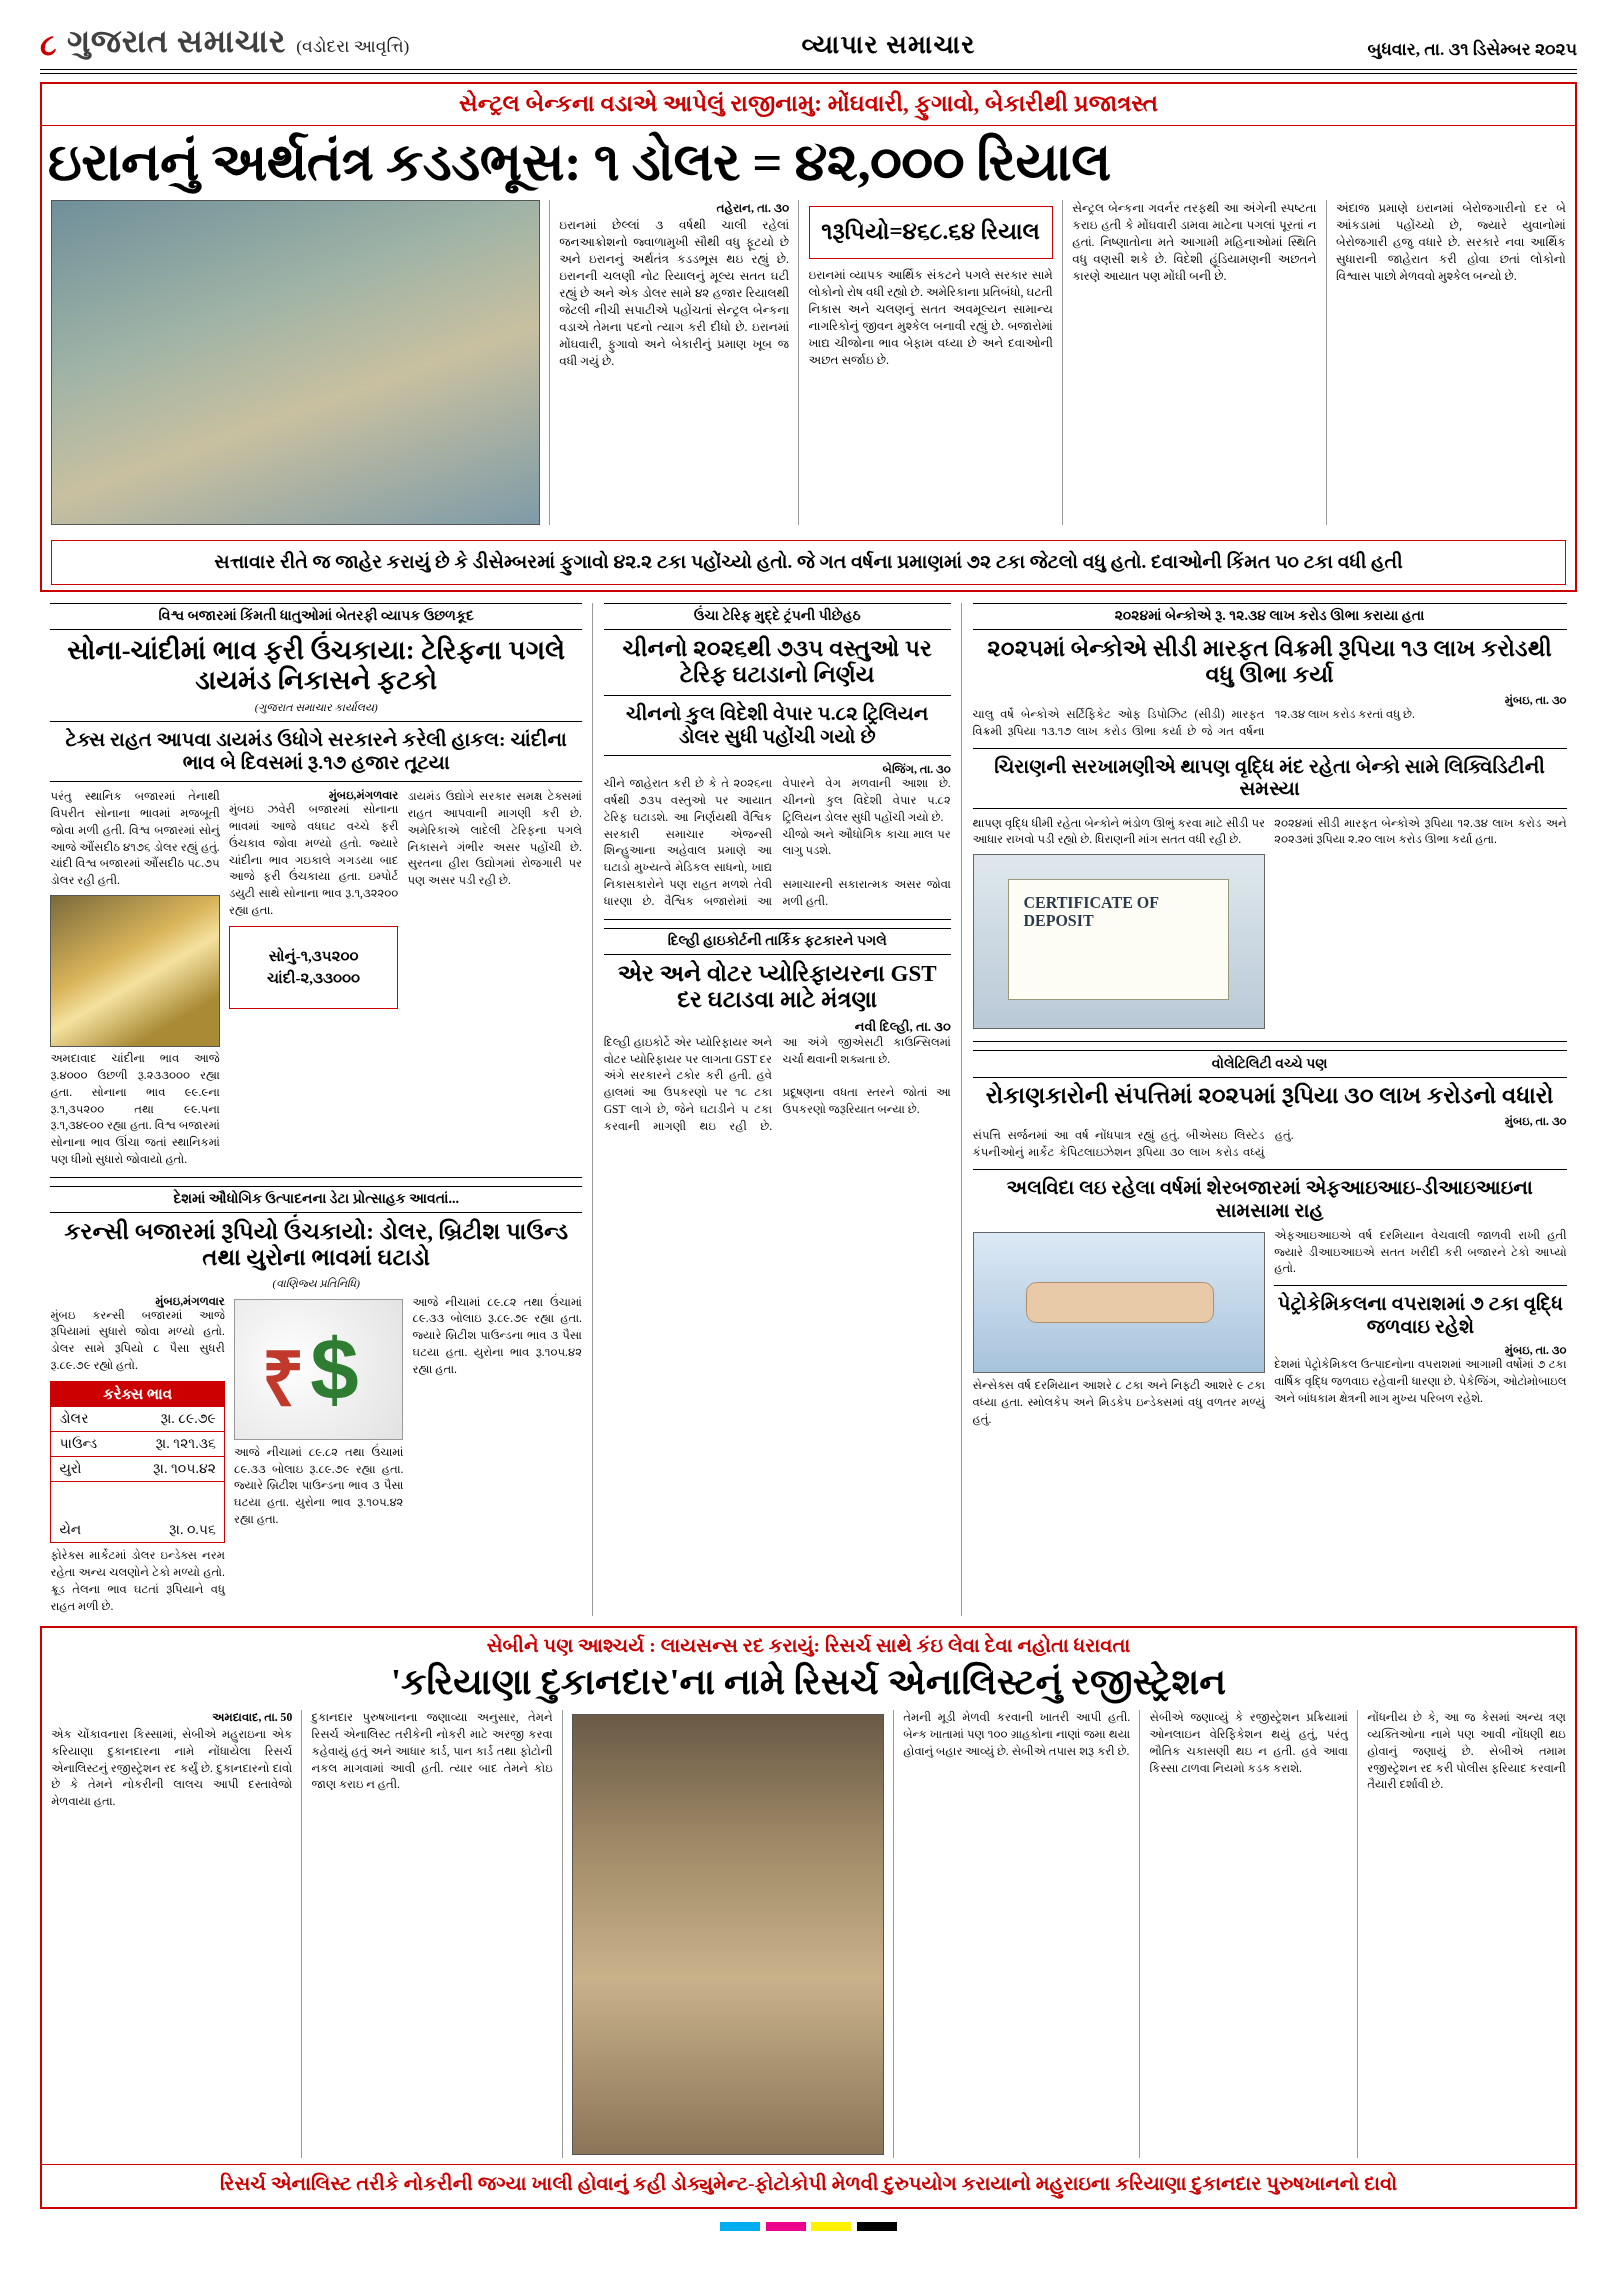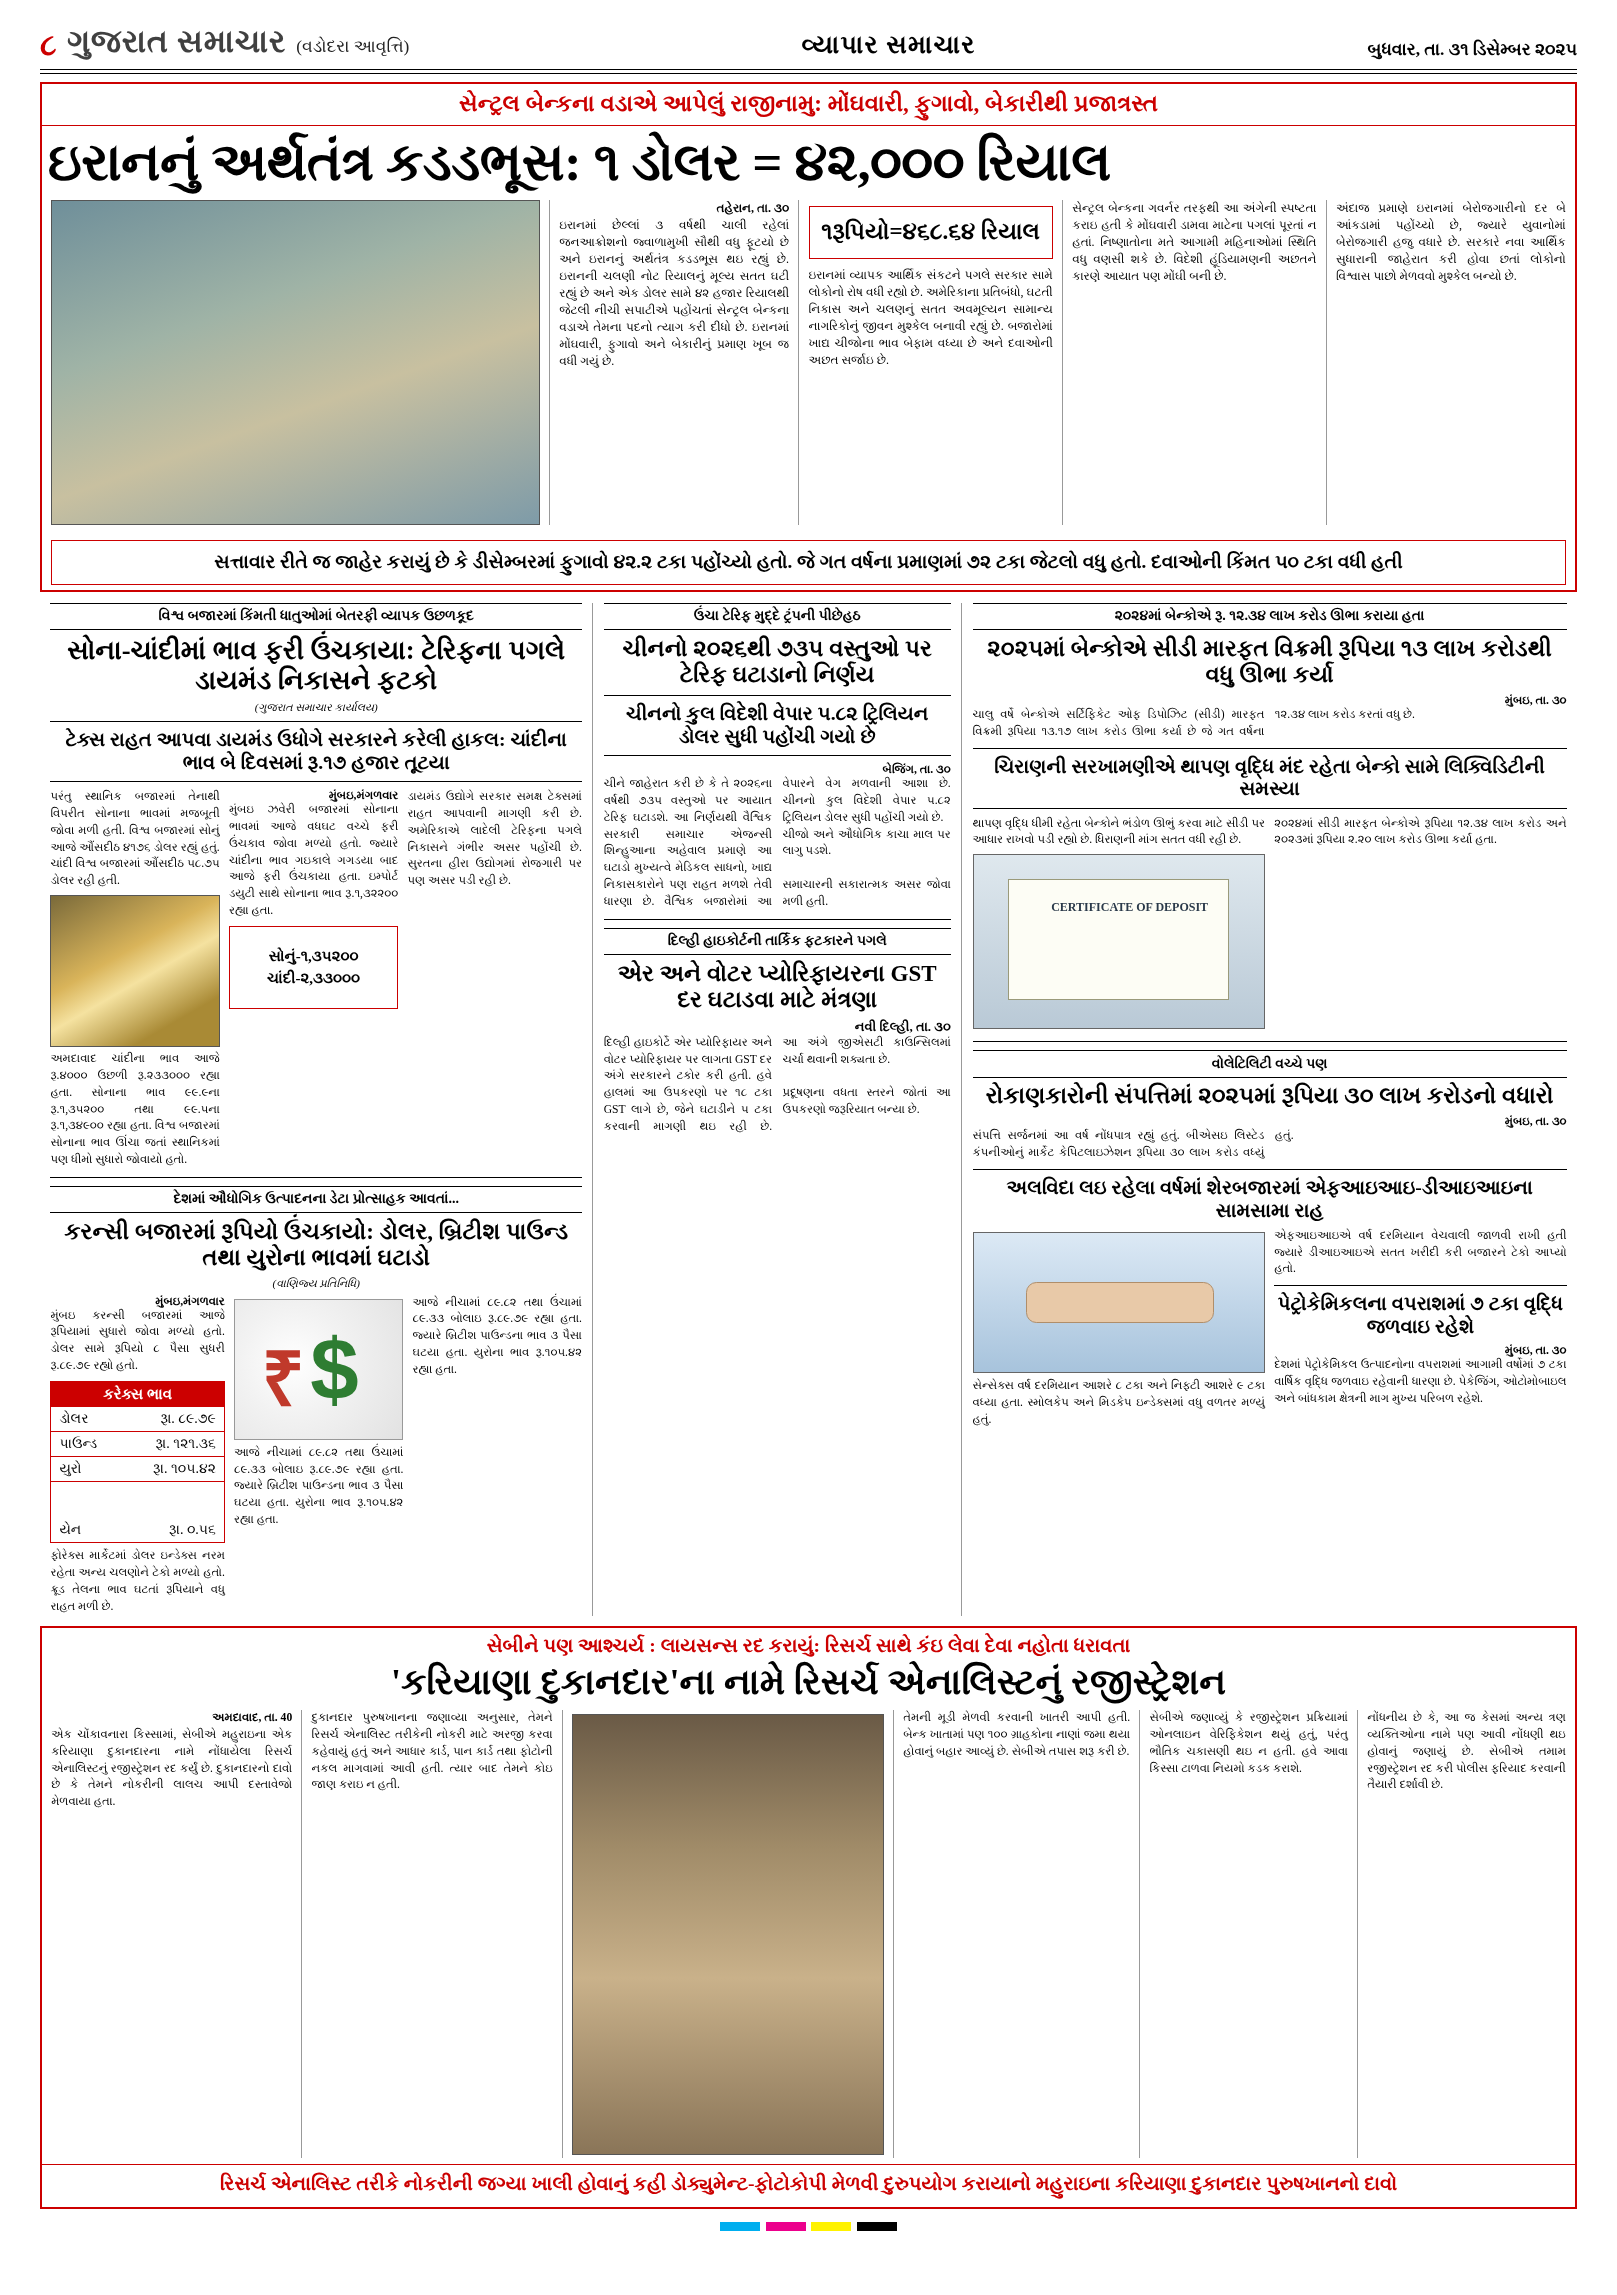--- a/index.html
+++ b/index.html
@@ -42,21 +42,21 @@
   .fx-table{border:1.7px solid #c00;margin:5.8px 0;}
   .fx-head{background:#c00;color:#fff;text-align:center;font-size:15px;font-weight:bold;padding:4px 0;}
   .fx-row{display:flex;justify-content:space-between;font-size:14px;padding:4px 8px;border-bottom:0.6px solid #c00;}
   .fx-row:last-child{border-bottom:none;margin-top:36px;}
 
   .goldimg{height:150px;background:linear-gradient(150deg,#7a6a3a,#d9b45a 40%,#f5e2a0 55%,#a98a35 80%);border:0.6px solid #555;margin:4.6px 0;}
   .rupeeimg{height:139px;background:radial-gradient(circle at 35% 45%, #ffffff 0%, #f2f2f2 40%, #e2e2e2 100%);border:0.6px solid #999;position:relative;margin:4.6px 0;}
   .rupeeimg .r1{position:absolute;left:16%;top:18%;font-size:75px;font-weight:bold;color:#c0392b;font-family:"Liberation Sans",sans-serif;}
   .rupeeimg .r2{position:absolute;left:45%;top:14%;font-size:87px;font-weight:bold;color:#2e7d32;font-family:"Liberation Sans",sans-serif;}
   .certimg{height:173px;background:linear-gradient(180deg,#dfe8ee,#b9c9d6);border:0.6px solid #666;position:relative;margin:4.6px 0;}
-  .certimg .paper{position:absolute;left:12%;top:14%;width:76%;height:70%;background:#fdfdf5;border:1.2px solid #9a9a7a;box-sizing:border-box;padding:20px;text-align:right;font-size:12px;font-weight:bold;color:#2b3a4a;}
+  .certimg .paper{position:absolute;left:12%;top:14%;width:76%;height:70%;background:#fdfdf5;border:1.2px solid #9a9a7a;box-sizing:border-box;padding:14px;text-align:left;font-size:16px;font-weight:bold;color:#2b3a4a;}
   .shakeimg{height:139px;background:linear-gradient(180deg,#dce9f5,#a7c3dc);border:0.6px solid #666;margin:4.6px 0;position:relative;}
   .shakeimg .h{position:absolute;left:18%;top:35%;width:64%;height:28%;background:#e8c9a8;border:1.2px solid #b08e6a;border-radius:10.4px;}
   .shopimg{height:439px;background:linear-gradient(180deg,#6a5a46 0%,#a08b68 30%,#c9b18a 60%,#8a7558 100%);border:0.6px solid #555;margin:3.5px 0;}
 
   .story-box{border:2.3px solid #c00;margin:10.4px 40px 0 40px;padding:0 0 7px 0;}
   .story-kicker{text-align:center;font-size:19.6px;font-weight:bold;color:#c00;padding:7px 8px 3.5px 8px;}
   .story-head{text-align:center;font-size:36px;font-weight:bold;padding:2.3px 8px 8px 8px;line-height:1.1;}
   .story-foot{text-align:center;font-size:19.6px;font-weight:bold;color:#c00;line-height:1.3;padding:5.8px 11.6px 3.5px 11.6px;border-top:1.2px solid #c00;margin-top:5.8px;}
   .story-cols{display:flex;}
   .story-col{padding:0 9.2px;border-right:0.6px solid #999;font-size:11.6px;line-height:1.45;text-align:justify;}
@@ -244,21 +244,21 @@
         </div>
       </div>
     </div>
   </div>
 
   <div class="story-box">
     <div class="story-kicker">સેબીને પણ આશ્ચર્ય : લાયસન્સ રદ કરાયું: રિસર્ચ સાથે કંઇ લેવા દેવા નહોતા ધરાવતા</div>
     <div class="story-head">'કરિયાણા દુકાનદાર'ના નામે રિસર્ચ એનાલિસ્ટનું રજીસ્ટ્રેશન</div>
     <div class="story-cols">
       <div class="story-col" style="width:17%">
-        <div style="text-align:right;font-weight:bold">અમદાવાદ, તા. 40</div>
+        <div style="text-align:right;font-weight:bold">અમદાવાદ, તા. 50</div>
         <div>એક ચોંકાવનારા કિસ્સામાં, સેબીએ મહુરાઇના એક કરિયાણા દુકાનદારના નામે નોંધાયેલા રિસર્ચ એનાલિસ્ટનું રજીસ્ટ્રેશન રદ કર્યું છે. દુકાનદારનો દાવો છે કે તેમને નોકરીની લાલચ આપી દસ્તાવેજો મેળવાયા હતા.</div>
       </div>
       <div class="story-col" style="width:17%">
         <div>દુકાનદાર પુરુષખાનના જણાવ્યા અનુસાર, તેમને રિસર્ચ એનાલિસ્ટ તરીકેની નોકરી માટે અરજી કરવા કહેવાયું હતું અને આધાર કાર્ડ, પાન કાર્ડ તથા ફોટોની નકલ માગવામાં આવી હતી. ત્યાર બાદ તેમને કોઇ જાણ કરાઇ ન હતી.</div>
       </div>
       <div class="story-col" style="width:22%">
         <div class="shopimg"></div>
       </div>
       <div class="story-col" style="width:16%">
         <div>તેમની મૂડી મેળવી કરવાની ખાતરી આપી હતી. બેન્ક ખાતામાં પણ ૧૦૦ ગ્રાહકોના નાણાં જમા થયા હોવાનું બહાર આવ્યું છે. સેબીએ તપાસ શરૂ કરી છે.</div>

